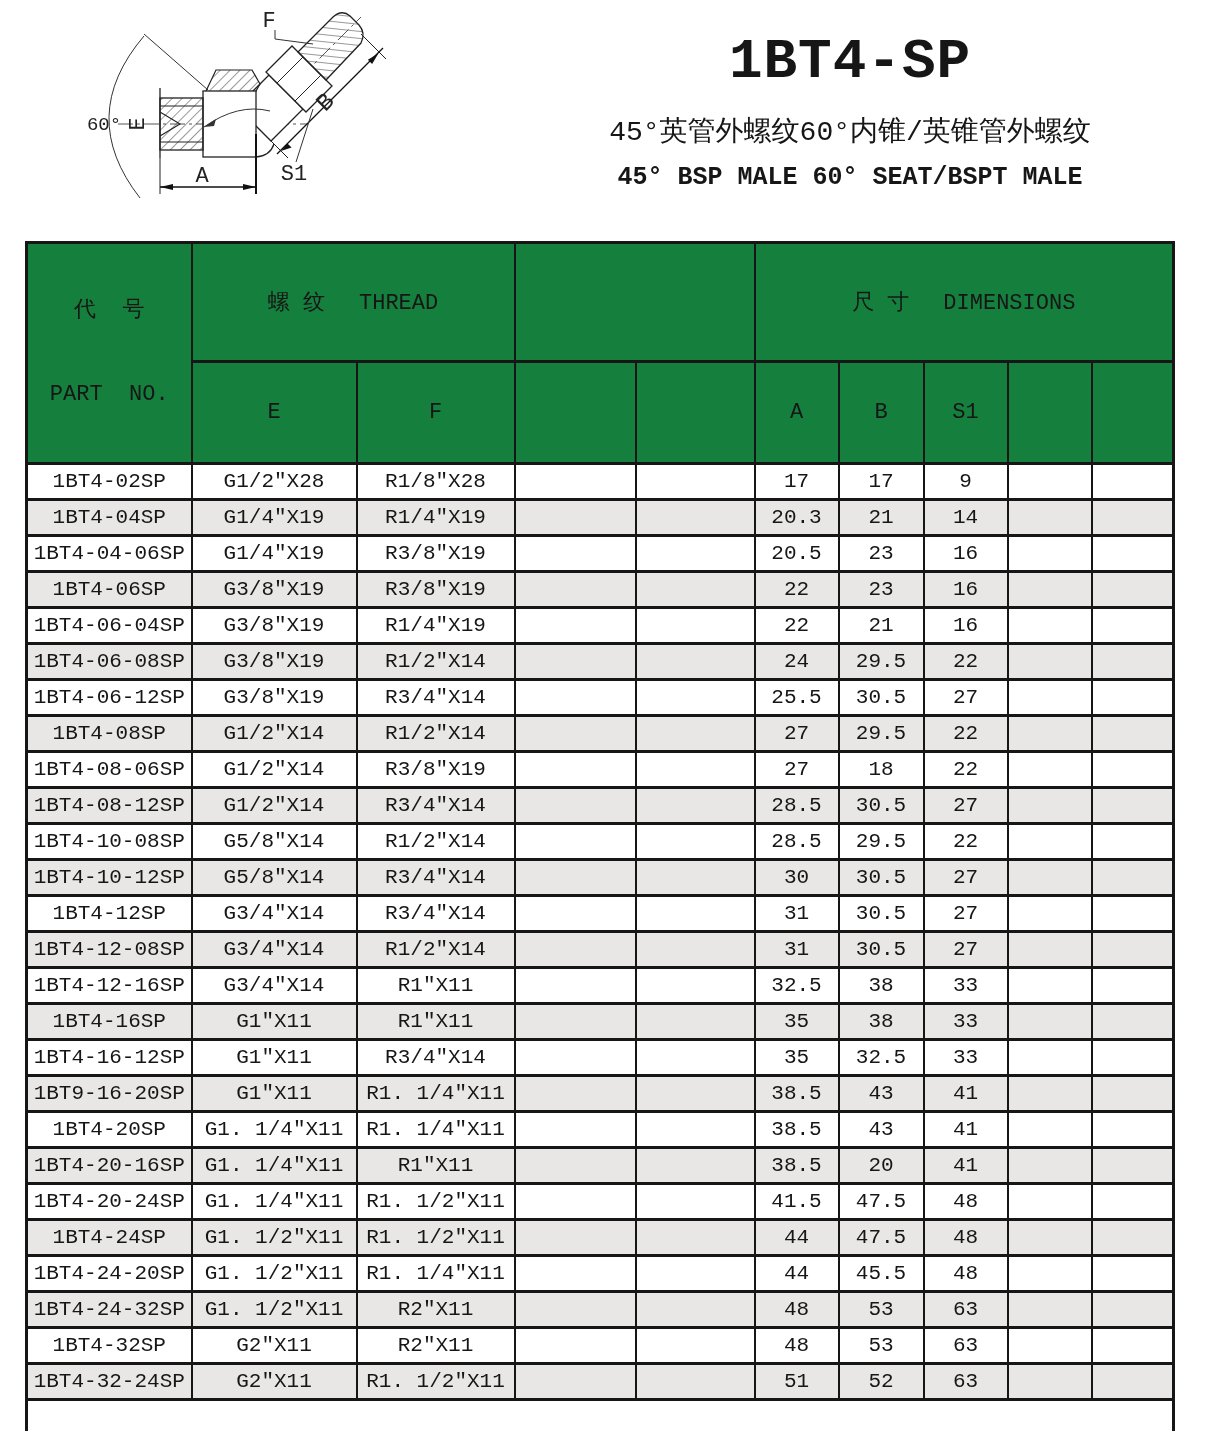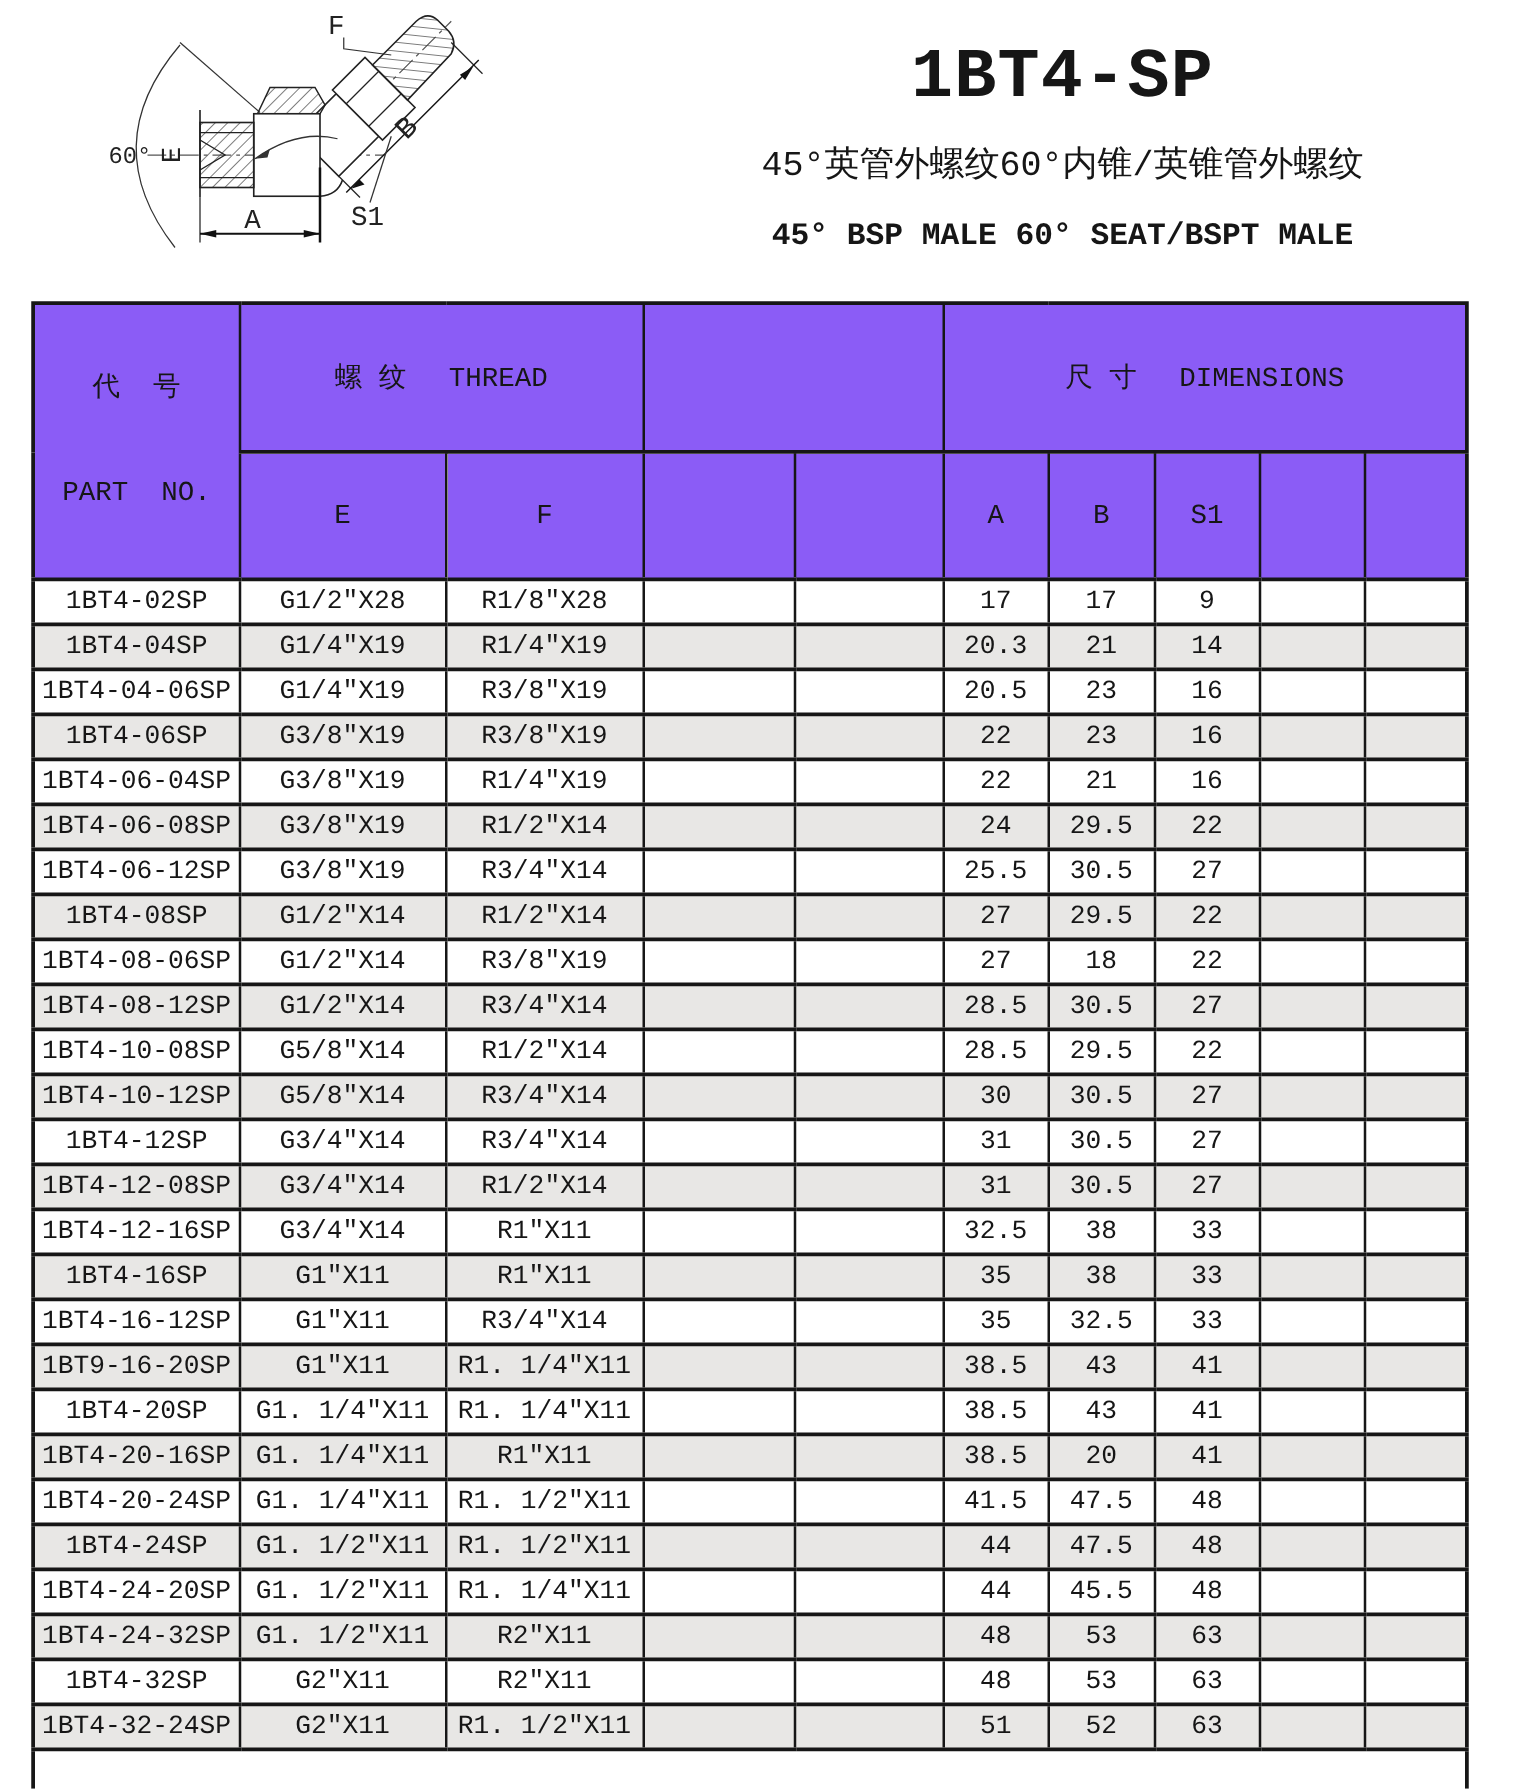--- a/index.html
+++ b/index.html
@@ -5,37 +5,37 @@
   html,body{margin:0;padding:0;background:#ffffff;}
   .page{
     position:relative;width:1224px;height:1431px;background:#ffffff;
     font-family:"Liberation Mono","DejaVu Sans Mono",monospace;
     color:#161616;overflow:hidden;
   }
   
   .titleblock{position:absolute;left:500px;top:0;width:700px;text-align:center;}
   .doc-title{position:absolute;left:0;top:30px;width:700px;font-size:56px;font-weight:bold;letter-spacing:1px;}
   .doc-sub-cn{position:absolute;left:0;top:112px;width:700px;font-size:28px;font-weight:normal;}
-  .doc-sub-en{position:absolute;left:0;top:174px;width:700px;font-size:25px;font-weight:bold;letter-spacing:0;text-align:center;}
+  .doc-sub-en{position:absolute;left:0;top:163px;width:700px;font-size:25px;font-weight:bold;letter-spacing:0;text-align:center;}
   
   .diagram{position:absolute;left:56px;top:6px;}
   .diagram text{font-family:"Liberation Mono","DejaVu Sans Mono",monospace;fill:#222;}
   
   table.spec{
     position:absolute;left:25px;top:241px;width:1147px;
     border-collapse:collapse;table-layout:fixed;
     font-size:21px;
   }
   table.spec th,table.spec td{
     border:2px solid #161616;border-top-width:3px;border-bottom-width:3px;
     padding:0;text-align:center;vertical-align:middle;
     font-weight:normal;white-space:pre;overflow:hidden;
   }
   table.spec{border-left:3px solid #161616;border-right:3px solid #161616;}
-  thead th{background:#8b5cf6;}
+  thead th{background:#15803d;}
   tr.h1 th{height:37px;font-size:22px;}
   tr.h2 th{height:31px;font-size:22px;}
   .hdr-gap{display:inline-block;width:34px;}
   .part-head div{line-height:34px;}
   tbody.rows td{height:33px;}
   tbody.rows tr.shade td{background:#e8e7e5;}
   td.note{
     text-align:left;vertical-align:top;height:auto;
     padding:7px 10px 6px 11px;font-size:20px;line-height:26px;white-space:normal;
     background:#ffffff;

